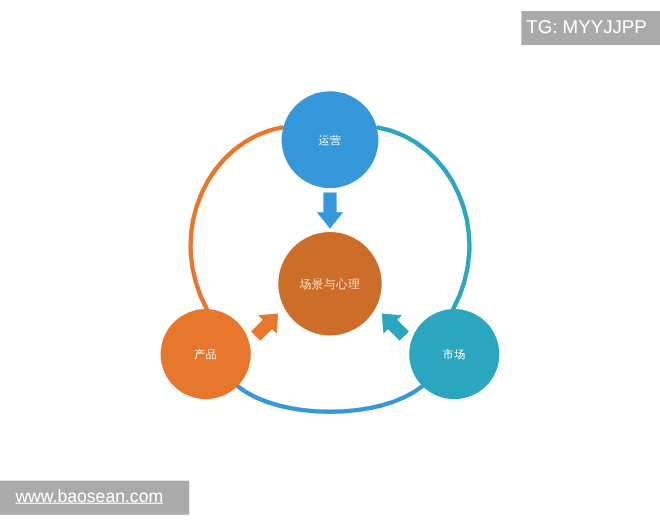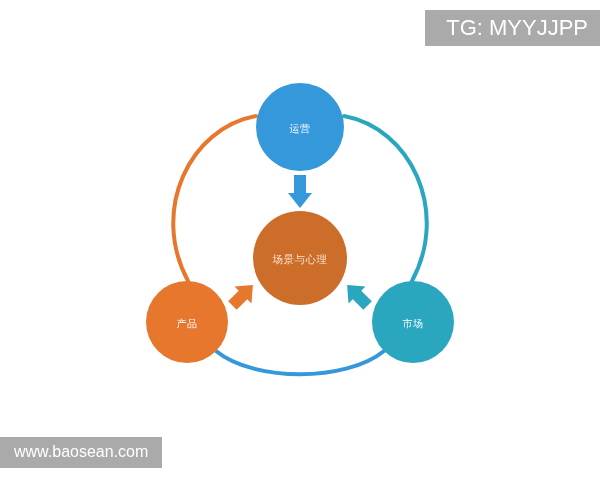--- a/index.html
+++ b/index.html
@@ -39,30 +39,31 @@
   .badge {
     position: absolute;
     background: #aaaaaa;
     color: #ffffff;
     font-family: "Liberation Sans", "DejaVu Sans", sans-serif;
     white-space: nowrap;
   }
   #tg-badge {
     top: 10px;
     right: 0px;
-    padding: 5px 12px 6px 21px;
-    font-size: 22px;
+    padding: 5px 12px 6px 4px;
+    font-size: 17px;
     line-height: 1.15;
   }
   #watermark {
     left: 0px;
     top: 437px;
-    padding: 6px 14px 7px 14px;
+    padding: 6px 24px 7px 14px;
     font-size: 16px;
     line-height: 1.15;
+    text-decoration: underline;
   }
 </style>
 </head>
 <body style="background: rgb(255, 255, 255);">
 
 <svg id="canvas" viewBox="0 0 600 480">
 
   <path id="arc-po" d="M 188,281 C 150,210 190,128 256,116" fill="none" stroke="#e8772e" stroke-width="4" stroke-linecap="round"></path>
 
   <path id="arc-om" d="M 344,116 C 410,128 450,210 412,281" fill="none" stroke="#2ba6bf" stroke-width="4" stroke-linecap="round"></path>

